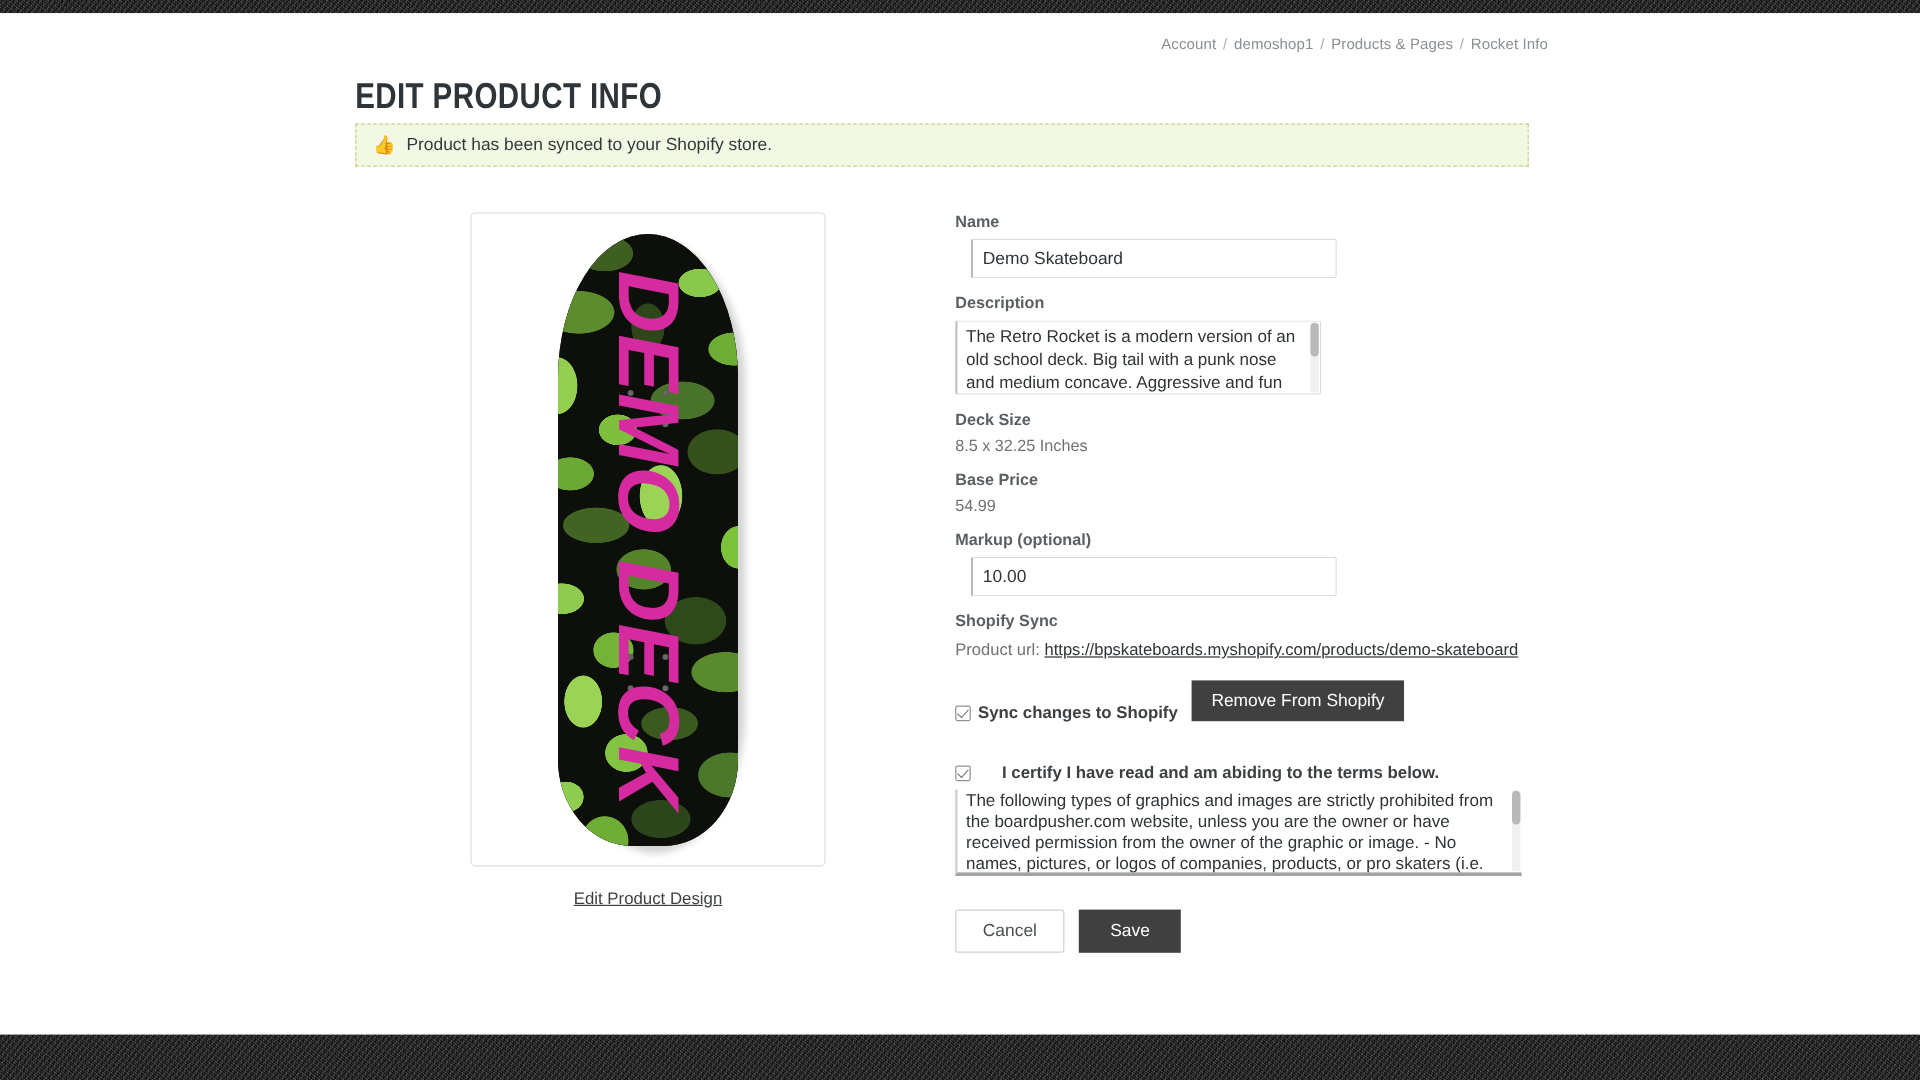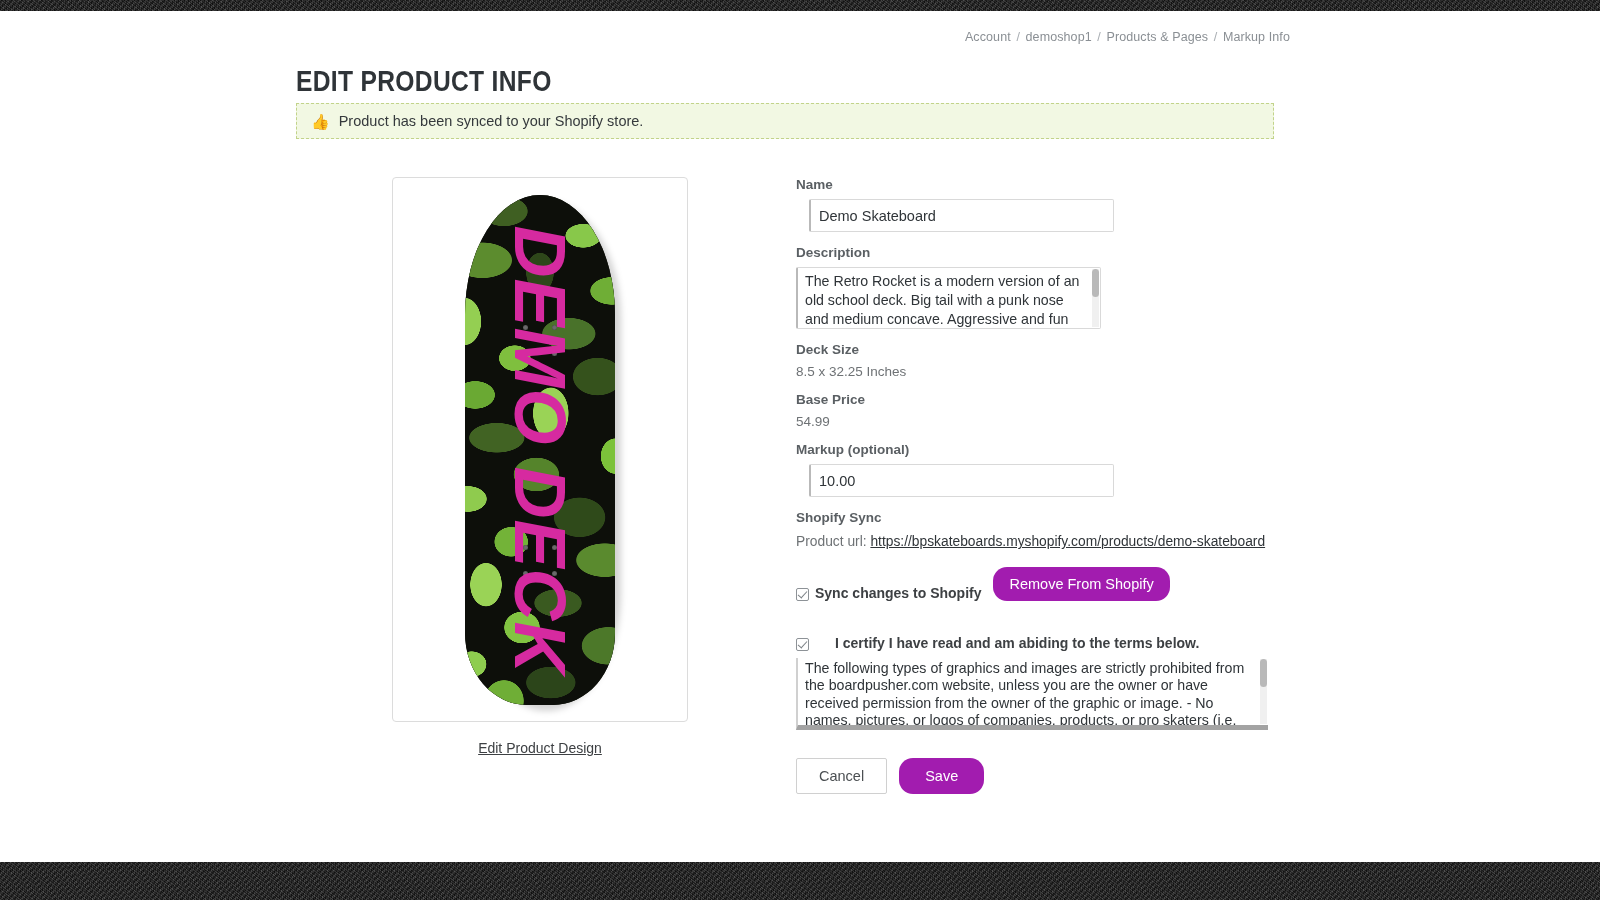--- a/index.html
+++ b/index.html
@@ -180,33 +180,33 @@
     position: relative;
   }
   .chk::after {
     content: ""; position: absolute;
     left: 3px; top: 0px; width: 4px; height: 8px;
     border: solid #7b8085; border-width: 0 1.6px 1.6px 0;
     transform: rotate(42deg);
   }
   .chk-label { font-size: 14px; font-weight: 700; color: #3d4043; margin-left: -6px; }
   .btn-dark {
-    background: #a21caf; color: #fff; border: none;
-    font-size: 14.5px; padding: 9px 16px; border-radius: 14px;
+    background: #404040; color: #fff; border: none;
+    font-size: 14.5px; padding: 9px 16px; border-radius: 0;
     cursor: pointer; font-family: "Liberation Sans", sans-serif;
   }
   .btn-light {
     background: #fff; color: #4b4f52; border: 1px solid #d0d0d0;
     font-size: 14.5px; padding: 9px 22px; border-radius: 2px;
     cursor: pointer; font-family: "Liberation Sans", sans-serif;
   }
 
   .terms-box {
     position: relative; width: 472px; height: 72px;
-    border-left: 2px solid #d0d0d0; border-bottom: 5px solid #a3a3a3;
+    border-left: 2px solid #d0d0d0; border-bottom: 3px solid #a3a3a3;
     background: #fff; overflow: hidden; margin-top: 7px; text-decoration: underline;
   }
   .terms-box .ta-text {
     position: absolute; left: 7px; top: 2px; right: 16px;
     font-size: 14.2px; line-height: 17.4px; color: #2f3438;
   }
   .btn-row { display: flex; gap: 12px; margin-top: 28px; }
 </style>
 </head>
 <body>
@@ -216,21 +216,21 @@
 
 <div class="page">
 
   <div class="breadcrumb">
     <span class="crumb">Account</span>
     <span class="sep">/</span>
     <span class="crumb">demoshop1</span>
     <span class="sep">/</span>
     <span class="crumb">Products &amp; Pages</span>
     <span class="sep">/</span>
-    <span class="crumb">Markup Info</span>
+    <span class="crumb">Rocket Info</span>
   </div>
 
   <h1 class="page-title">Edit Product Info</h1>
 
   <div class="flash">
     <span class="flash-icon">👍</span>
     <span class="flash-text">Product has been synced to your Shopify store.</span>
   </div>
 
   <div class="preview-card">

